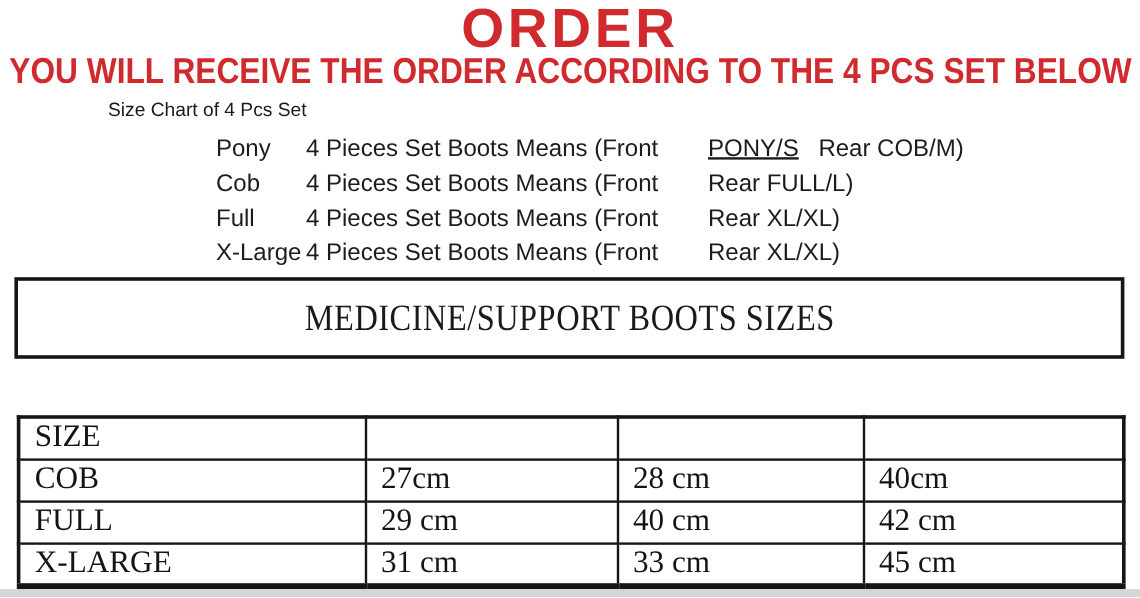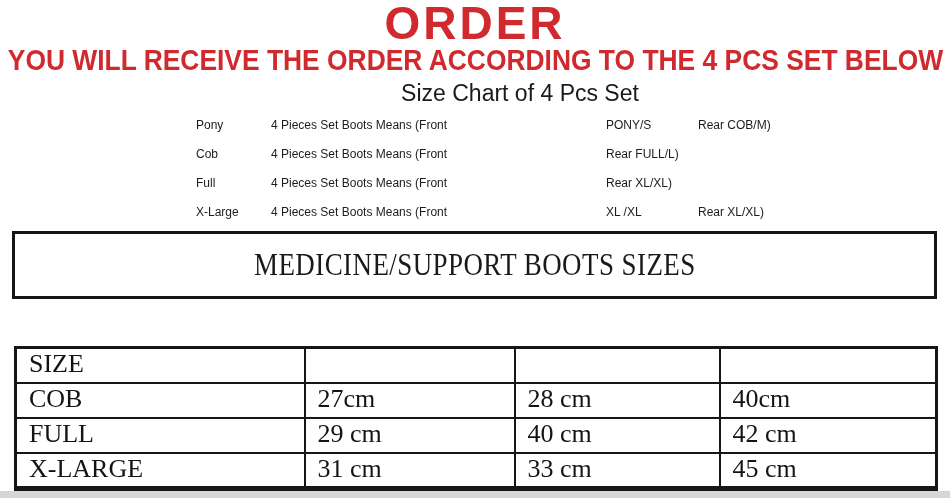--- a/index.html
+++ b/index.html
@@ -34,36 +34,36 @@
     font-size:30px;
     white-space:nowrap;
     transform:scaleX(0.88);
     transform-origin:center;
   }
 
   
   .size-chart-title {
     position:absolute; top:80px; left:0; right:0;
     height:26px; line-height:26px;
-    text-align:center;
+    text-align:left;
     padding-left:90px;           
-    font-size:23px;
+    font-size:16px;
     color:#1a1a1a;
   }
 
   
   .set-desc {
-    position:absolute; top:110px; left:196px;
-    font-size:12px;
+    position:absolute; top:110px; left:180px;
+    font-size:20px;
     color:#1c1c1c;
   }
   .set-desc-row { display:flex; height:29px; align-items:center; white-space:nowrap; }
   .set-desc-row .c-size  { width:75px;  }
   .set-desc-row .c-text  { width:335px; }
-  .set-desc-row .c-front { width:92px;  }
+  .set-desc-row .c-front { width:92px;text-decoration:underline;  }
   .set-desc-row .c-rear  { }
 
   
   .banner {
     position:absolute; top:231px; left:12px;
     width:925px; height:68px;
     border:3px solid #151515;
     background:#ffffff;
     display:flex; align-items:center; justify-content:center;
   }
@@ -136,21 +136,20 @@
       <span class="c-rear">Rear FULL/L)</span>
     </div>
     <div class="set-desc-row">
       <span class="c-size">Full</span>
       <span class="c-text">4 Pieces Set Boots Means (Front</span>
       <span class="c-rear">Rear XL/XL)</span>
     </div>
     <div class="set-desc-row">
       <span class="c-size">X-Large</span>
       <span class="c-text">4 Pieces Set Boots Means (Front</span>
-      <span class="c-front">XL /XL</span>
       <span class="c-rear">Rear XL/XL)</span>
     </div>
   </div>
 
   <div class="banner">
     <span class="banner-text">MEDICINE/SUPPORT BOOTS SIZES</span>
   </div>
 
   <table class="size-table">
     <colgroup>

